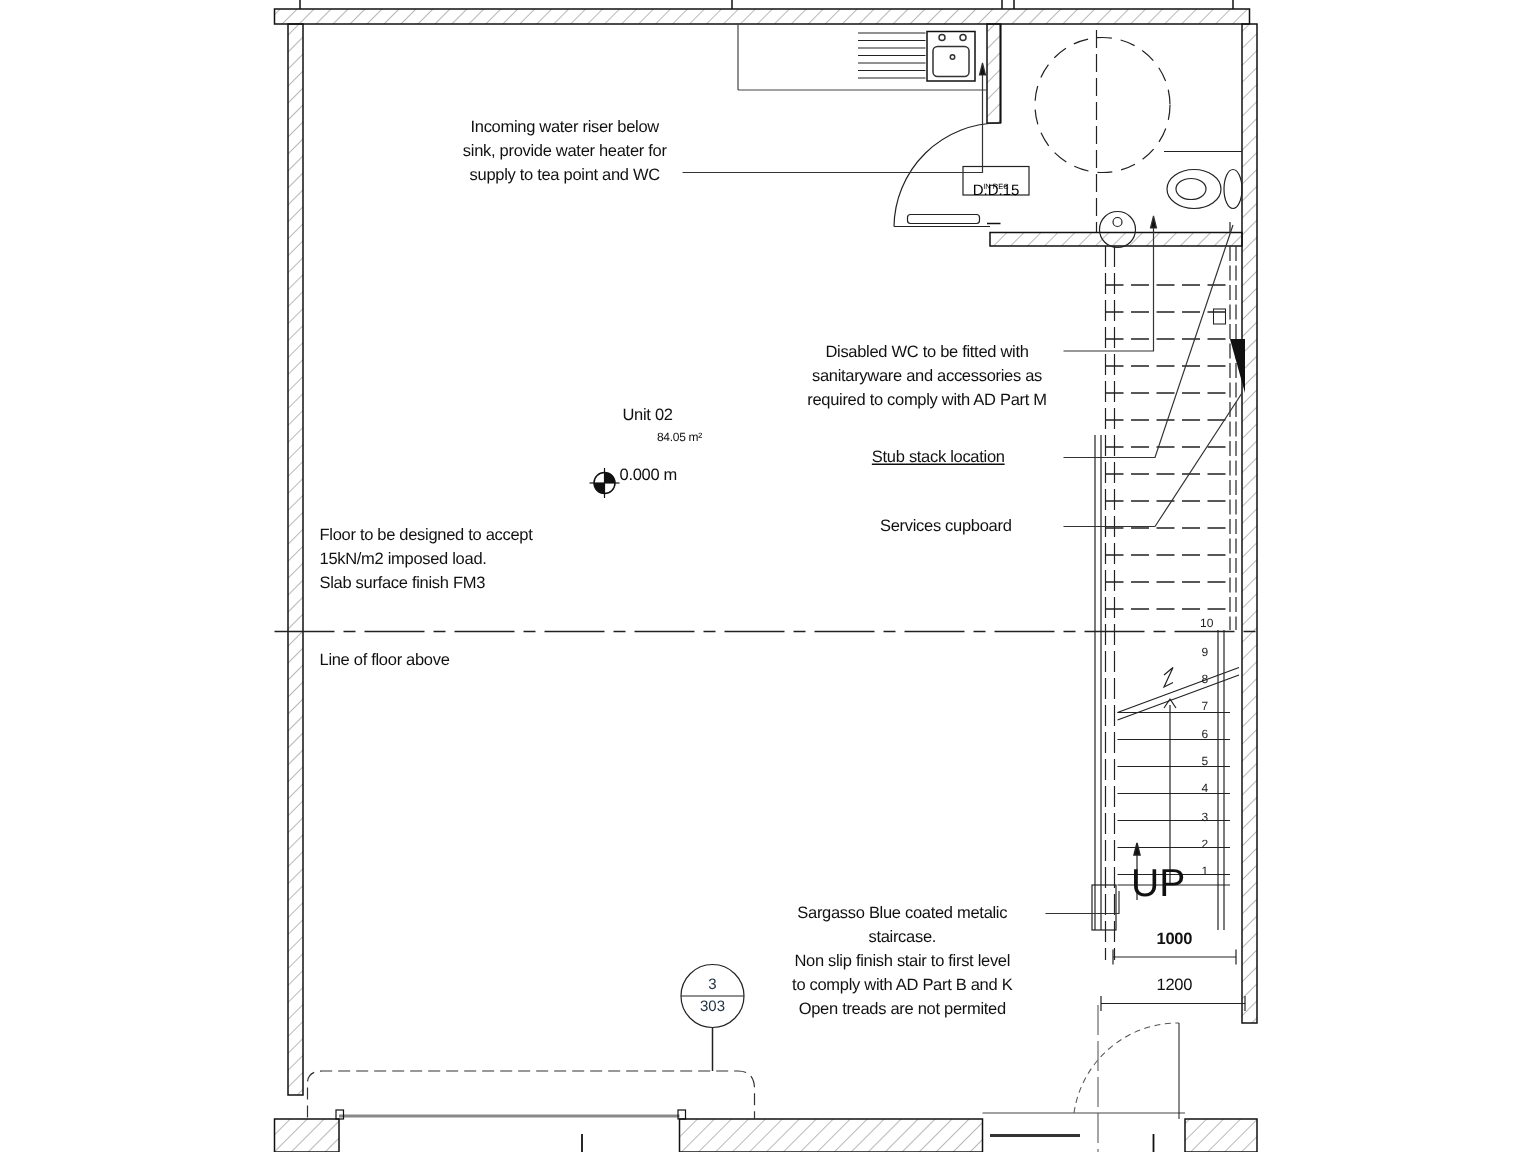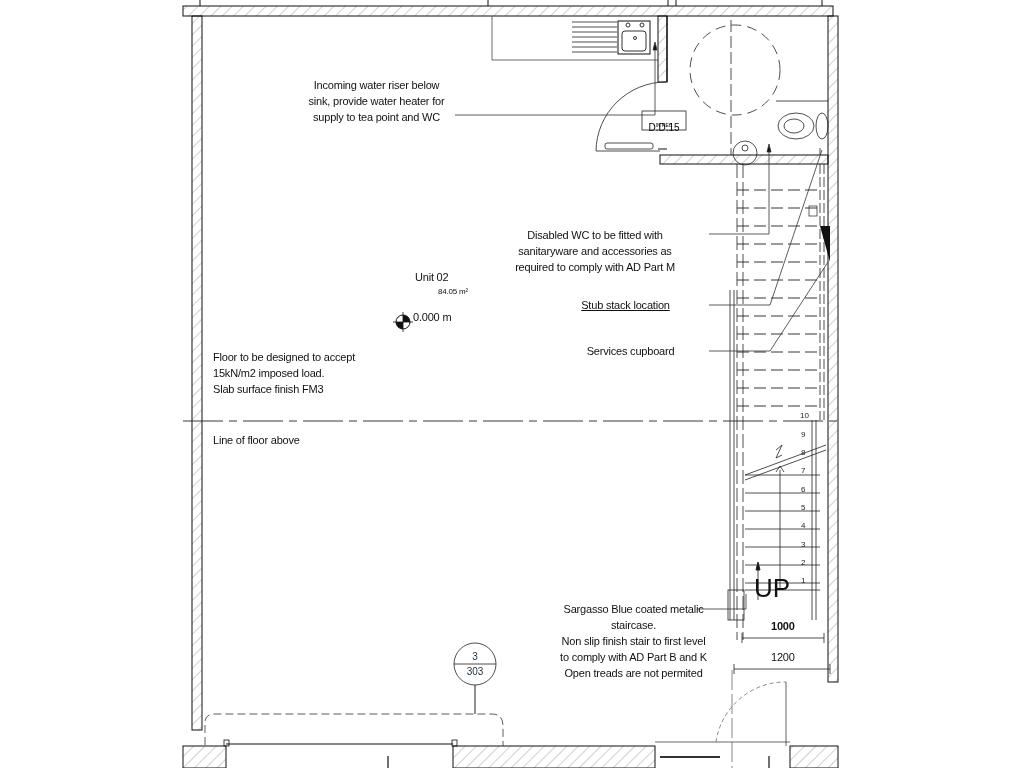--- a/index.html
+++ b/index.html
@@ -185,21 +185,21 @@
 
 <div class="note right" style="left:305px; top:77px; width:143px;">
   <div>Incoming water riser below</div>
   <div>sink, provide water heater for</div>
   <div>supply to tea point and WC</div>
 </div>
 
 <div style="position:absolute; left:643px; top:112px; width:42px; text-align:center; font-size:10px; line-height:11px;margin-top:10px;">D.D.15</div>
 <div style="position:absolute; left:643px; top:122px; width:42px; text-align:center; font-size:5px; line-height:6px;">IN REC</div>
 
-<div class="note right" style="left:512px; top:227px; width:166px;">
+<div class="note right" style="left:535px; top:227px; width:166px;">
   <div>Disabled WC to be fitted with</div>
   <div>sanitaryware and accessories as</div>
   <div>required to comply with AD Part M</div>
 </div>
 
 <div class="note right" style="left:555px; top:297px; width:141px;text-decoration:underline;">Stub stack location</div>
 <div class="note right" style="left:560px; top:343px; width:141px;">Services cupboard</div>
 
 <div class="note" style="left:415px; top:269px;">Unit 02</div>
 <div class="note small" style="left:415px; top:287px;">84.05 m²</div>
@@ -218,21 +218,21 @@
 <div class="lbl" style="left:801px; top:466px;">7</div>
 <div class="lbl" style="left:801px; top:485px;">6</div>
 <div class="lbl" style="left:801px; top:503px;">5</div>
 <div class="lbl" style="left:801px; top:521px;">4</div>
 <div class="lbl" style="left:801px; top:540px;">3</div>
 <div class="lbl" style="left:801px; top:558px;">2</div>
 <div class="lbl" style="left:801px; top:576px;">1</div>
 
 <div style="position:absolute; left:754px; top:576px; font-size:26px; line-height:24px; color:#111; font-family:'Liberation Sans', sans-serif;">UP</div>
 
-<div class="note right" style="left:548px; top:601px; width:171px;">
+<div class="note right" style="left:516px; top:601px; width:171px;">
   <div>Sargasso Blue coated metalic</div>
   <div>staircase.</div>
   <div>Non slip finish stair to first level</div>
   <div>to comply with AD Part B and K</div>
   <div>Open treads are not permited</div>
 </div>
 
 <div class="note" style="left:771px; top:618px;font-weight:bold;">1000</div>
 <div class="note" style="left:771px; top:649px;">1200</div>
 

